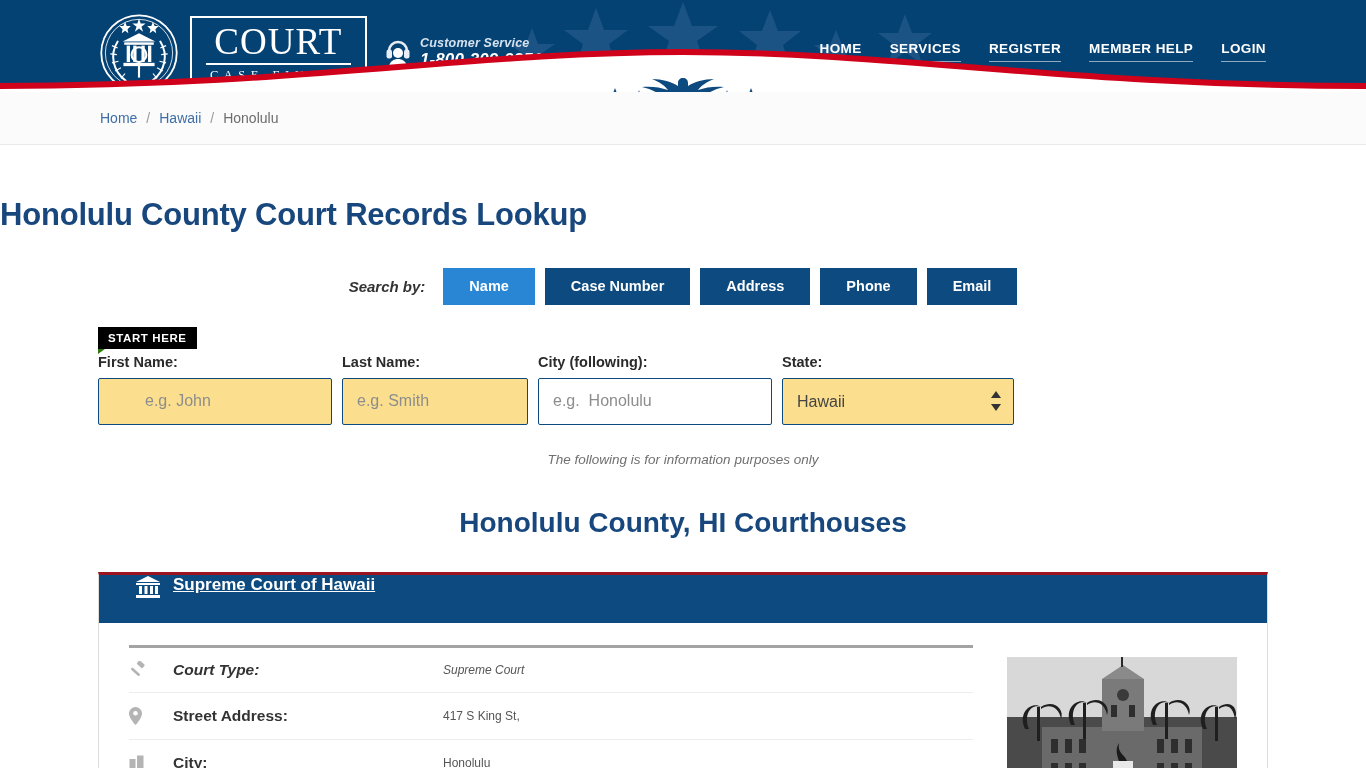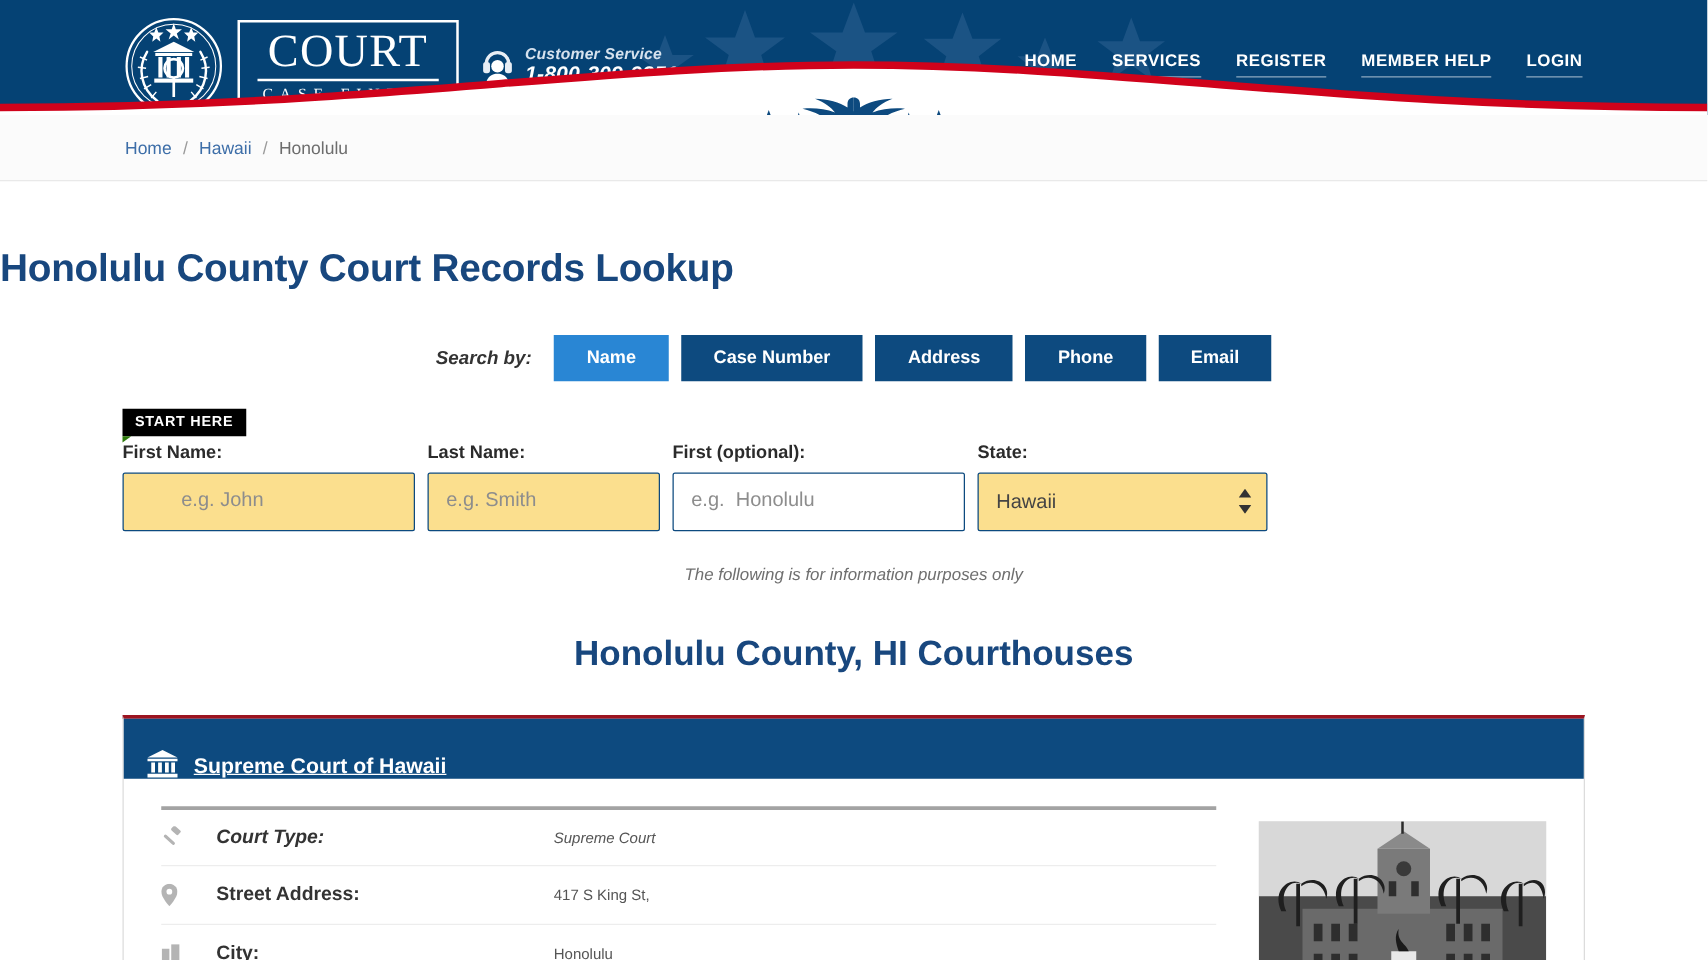--- a/index.html
+++ b/index.html
@@ -127,22 +127,22 @@
   h2.section-title {
     text-align:center; color:#18477e; font-size:28px; font-weight:bold; margin:40px 0 0 0;
   }
 
   
   .card {
     margin:33px 98px 0 98px; border:1px solid #dcdcdc; border-top:3px solid #9c1420;
     background:#fff;
   }
   .card-head {
-    background:#0d4a7f; height:48px; display:flex; align-items:flex-end; gap:12px;
-    padding-left:18px;
+    background:#0d4a7f; height:48px; display:flex; align-items:flex-start; gap:12px;
+    padding-left:36px;
   }
   .card-head a {
     color:#ffffff; font-size:17px; font-weight:bold; text-decoration:underline;
   }
   .card-body { display:flex; padding:22px 30px 0 30px; }
   .detail-list { flex:1; max-width:868px; }
   .drow {
     display:flex; align-items:center; height:47px; border-top:1px solid #ededed;
   }
   .drow:first-child { border-top:3px solid #a3a3a3;font-style:italic; }
@@ -277,21 +277,21 @@
         <label>First Name:</label>
         <input class="filled" type="text" placeholder="e.g. John" style="">
       </div>
 
       <div class="field f-last">
         <label>Last Name:</label>
         <input class="filled" type="text" placeholder="e.g. Smith" style="">
       </div>
 
       <div class="field f-city">
-        <label>First (optional):</label>
+        <label>City (following):</label>
         <input class="plain" type="text" placeholder="e.g.  Honolulu" style="">
       </div>
 
       <div class="field f-state">
         <label>State:</label>
         <select class="filled">
           <option>Hawaii</option>
         </select>
         <span class="stepper">
           <svg width="10" height="8" viewBox="0 0 10 8">

